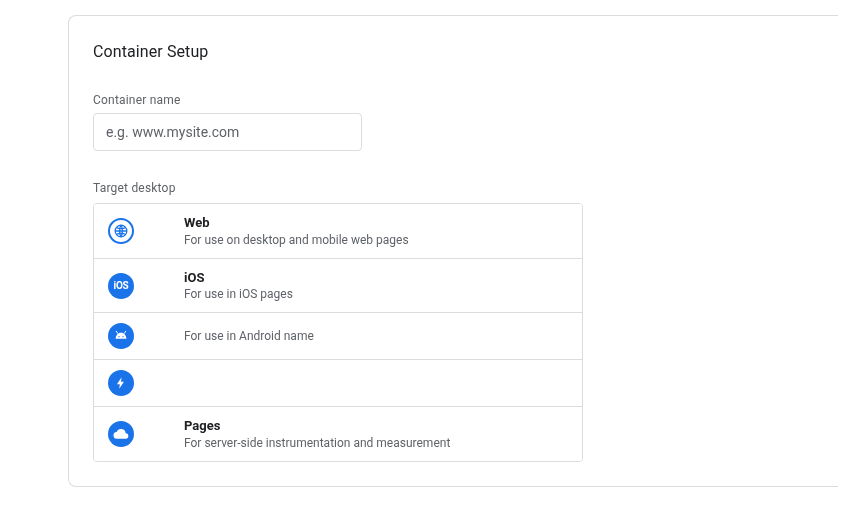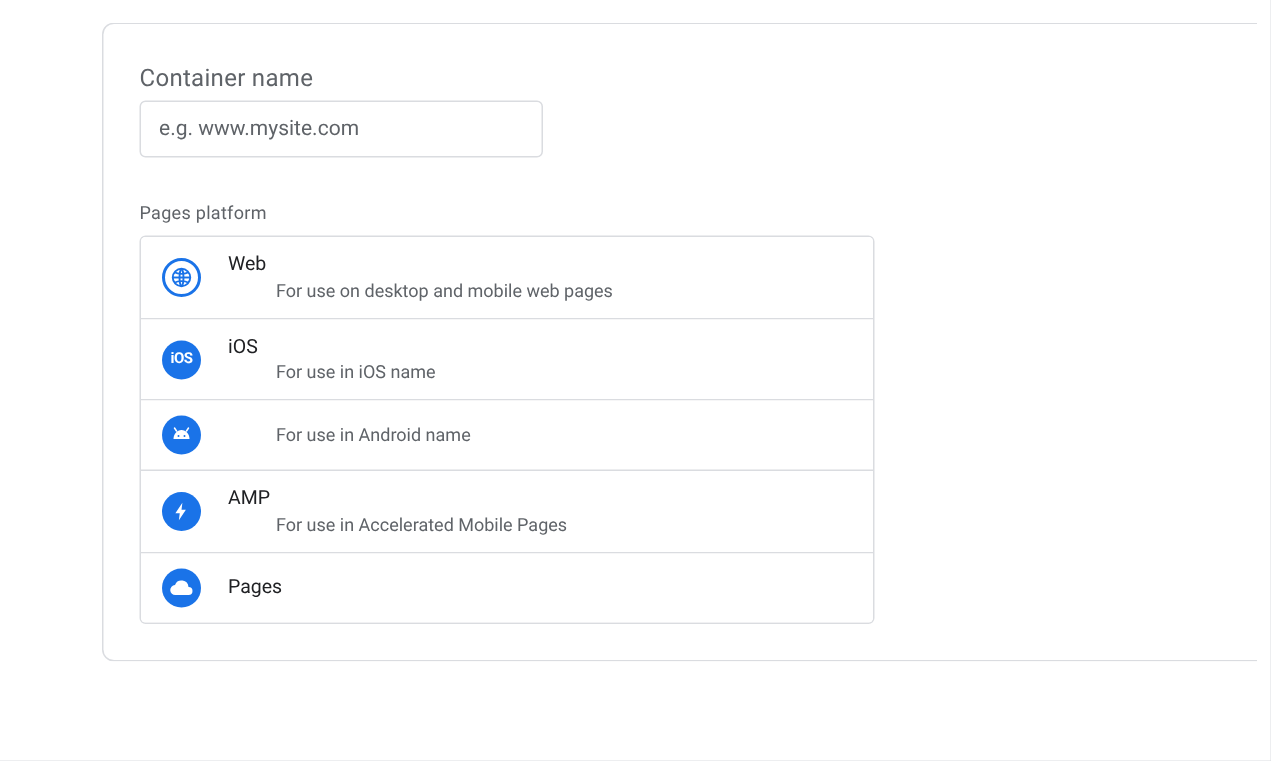--- a/index.html
+++ b/index.html
@@ -25,21 +25,21 @@
     }
     .page-title {
       font-size: 16px;
       color: #202124;
       font-weight: 400;
       padding-left: 24px;
       margin-bottom: 32px;
       letter-spacing: 0.1px;
     }
     .field-label {
-      font-size: 16px;
+      font-size: 12px;
       color: #5f6368;
       padding-left: 24px;
       margin-bottom: 6px;
       letter-spacing: 0.2px;
     }
     .name-input {
       margin-left: 24px;
       width: 269px;
       height: 38px;
       border: 1px solid #dadce0;
@@ -97,46 +97,48 @@
       border: 2px solid #1a73e8;
     }
     .platform-text {
       display: flex;
       flex-direction: column;
       line-height: 1.35;
     }
     .platform-name {
       font-size: 13px;
       color: #202124;
-      font-weight: 400;
+      font-weight: 700;
+      margin-left: 32px;
     }
     .platform-desc {
       font-size: 12px;
       color: #5f6368;
       margin-left: 32px;
     }
     .ios-text {
       color: #fff;
       font-size: 10px;
       font-weight: 700;
       letter-spacing: -0.3px;
     }
     svg {
       display: block;
     }
   </style>
 </head>
 <body>
 
 <div class="panel">
+  <h1 class="page-title">Container Setup</h1>
 
   <div class="field-label">Container name</div>
   <input type="text" class="name-input" placeholder="e.g. www.mysite.com" style="">
 
-  <div class="section-label">Pages platform</div>
+  <div class="section-label">Target desktop</div>
 
   <div class="platform-list">
 
     <div class="platform-option">
       <div class="platform-icon outline">
         <svg width="14" height="14" viewBox="0 0 24 24" fill="none" stroke="#1a73e8" stroke-width="2.2">
           <circle cx="12" cy="12" r="10"></circle>
           <path d="M2 12h20"></path>
           <path d="M12 2c3 3.5 3 17 0 20"></path>
           <path d="M12 2c-3 3.5-3 17 0 20"></path>
@@ -149,21 +151,21 @@
         <span class="platform-desc">For use on desktop and mobile web pages</span>
       </div>
     </div>
 
     <div class="platform-option">
       <div class="platform-icon filled">
         <span class="ios-text">iOS</span>
       </div>
       <div class="platform-text">
         <span class="platform-name">iOS</span>
-        <span class="platform-desc">For use in iOS name</span>
+        <span class="platform-desc">For use in iOS pages</span>
       </div>
     </div>
 
     <div class="platform-option">
       <div class="platform-icon filled">
         <svg width="16" height="16" viewBox="0 0 24 24" fill="#fff">
           <path d="M7 8l-2-3M17 8l2-3" stroke="#fff" stroke-width="1.5" stroke-linecap="round"></path>
           <path d="M4 16c0-5 3.5-9 8-9s8 4 8 9H4z"></path>
           <circle cx="9" cy="13" r="1" fill="#1a73e8"></circle>
           <circle cx="15" cy="13" r="1" fill="#1a73e8"></circle>
@@ -173,31 +175,28 @@
         <span class="platform-desc">For use in Android name</span>
       </div>
     </div>
 
     <div class="platform-option">
       <div class="platform-icon filled">
         <svg width="14" height="14" viewBox="0 0 24 24" fill="#fff">
           <path d="M13 2L5 14h5l-1 8 8-12h-5l1-8z"></path>
         </svg>
       </div>
-      <div class="platform-text">
-        <span class="platform-name">AMP</span>
-        <span class="platform-desc">For use in Accelerated Mobile Pages</span>
-      </div>
     </div>
 
     <div class="platform-option">
       <div class="platform-icon filled">
         <svg width="16" height="16" viewBox="0 0 24 24" fill="#fff">
           <path d="M19 15a7 7 0 0 0-13.5-2A5 5 0 0 0 6 23h13a4 4 0 0 0 0-8z" transform="translate(0 -4)"></path>
         </svg>
       </div>
       <div class="platform-text">
         <span class="platform-name">Pages</span>
+        <span class="platform-desc">For server-side instrumentation and measurement</span>
       </div>
     </div>
 
   </div>
 </div>
 
 </body></html>

